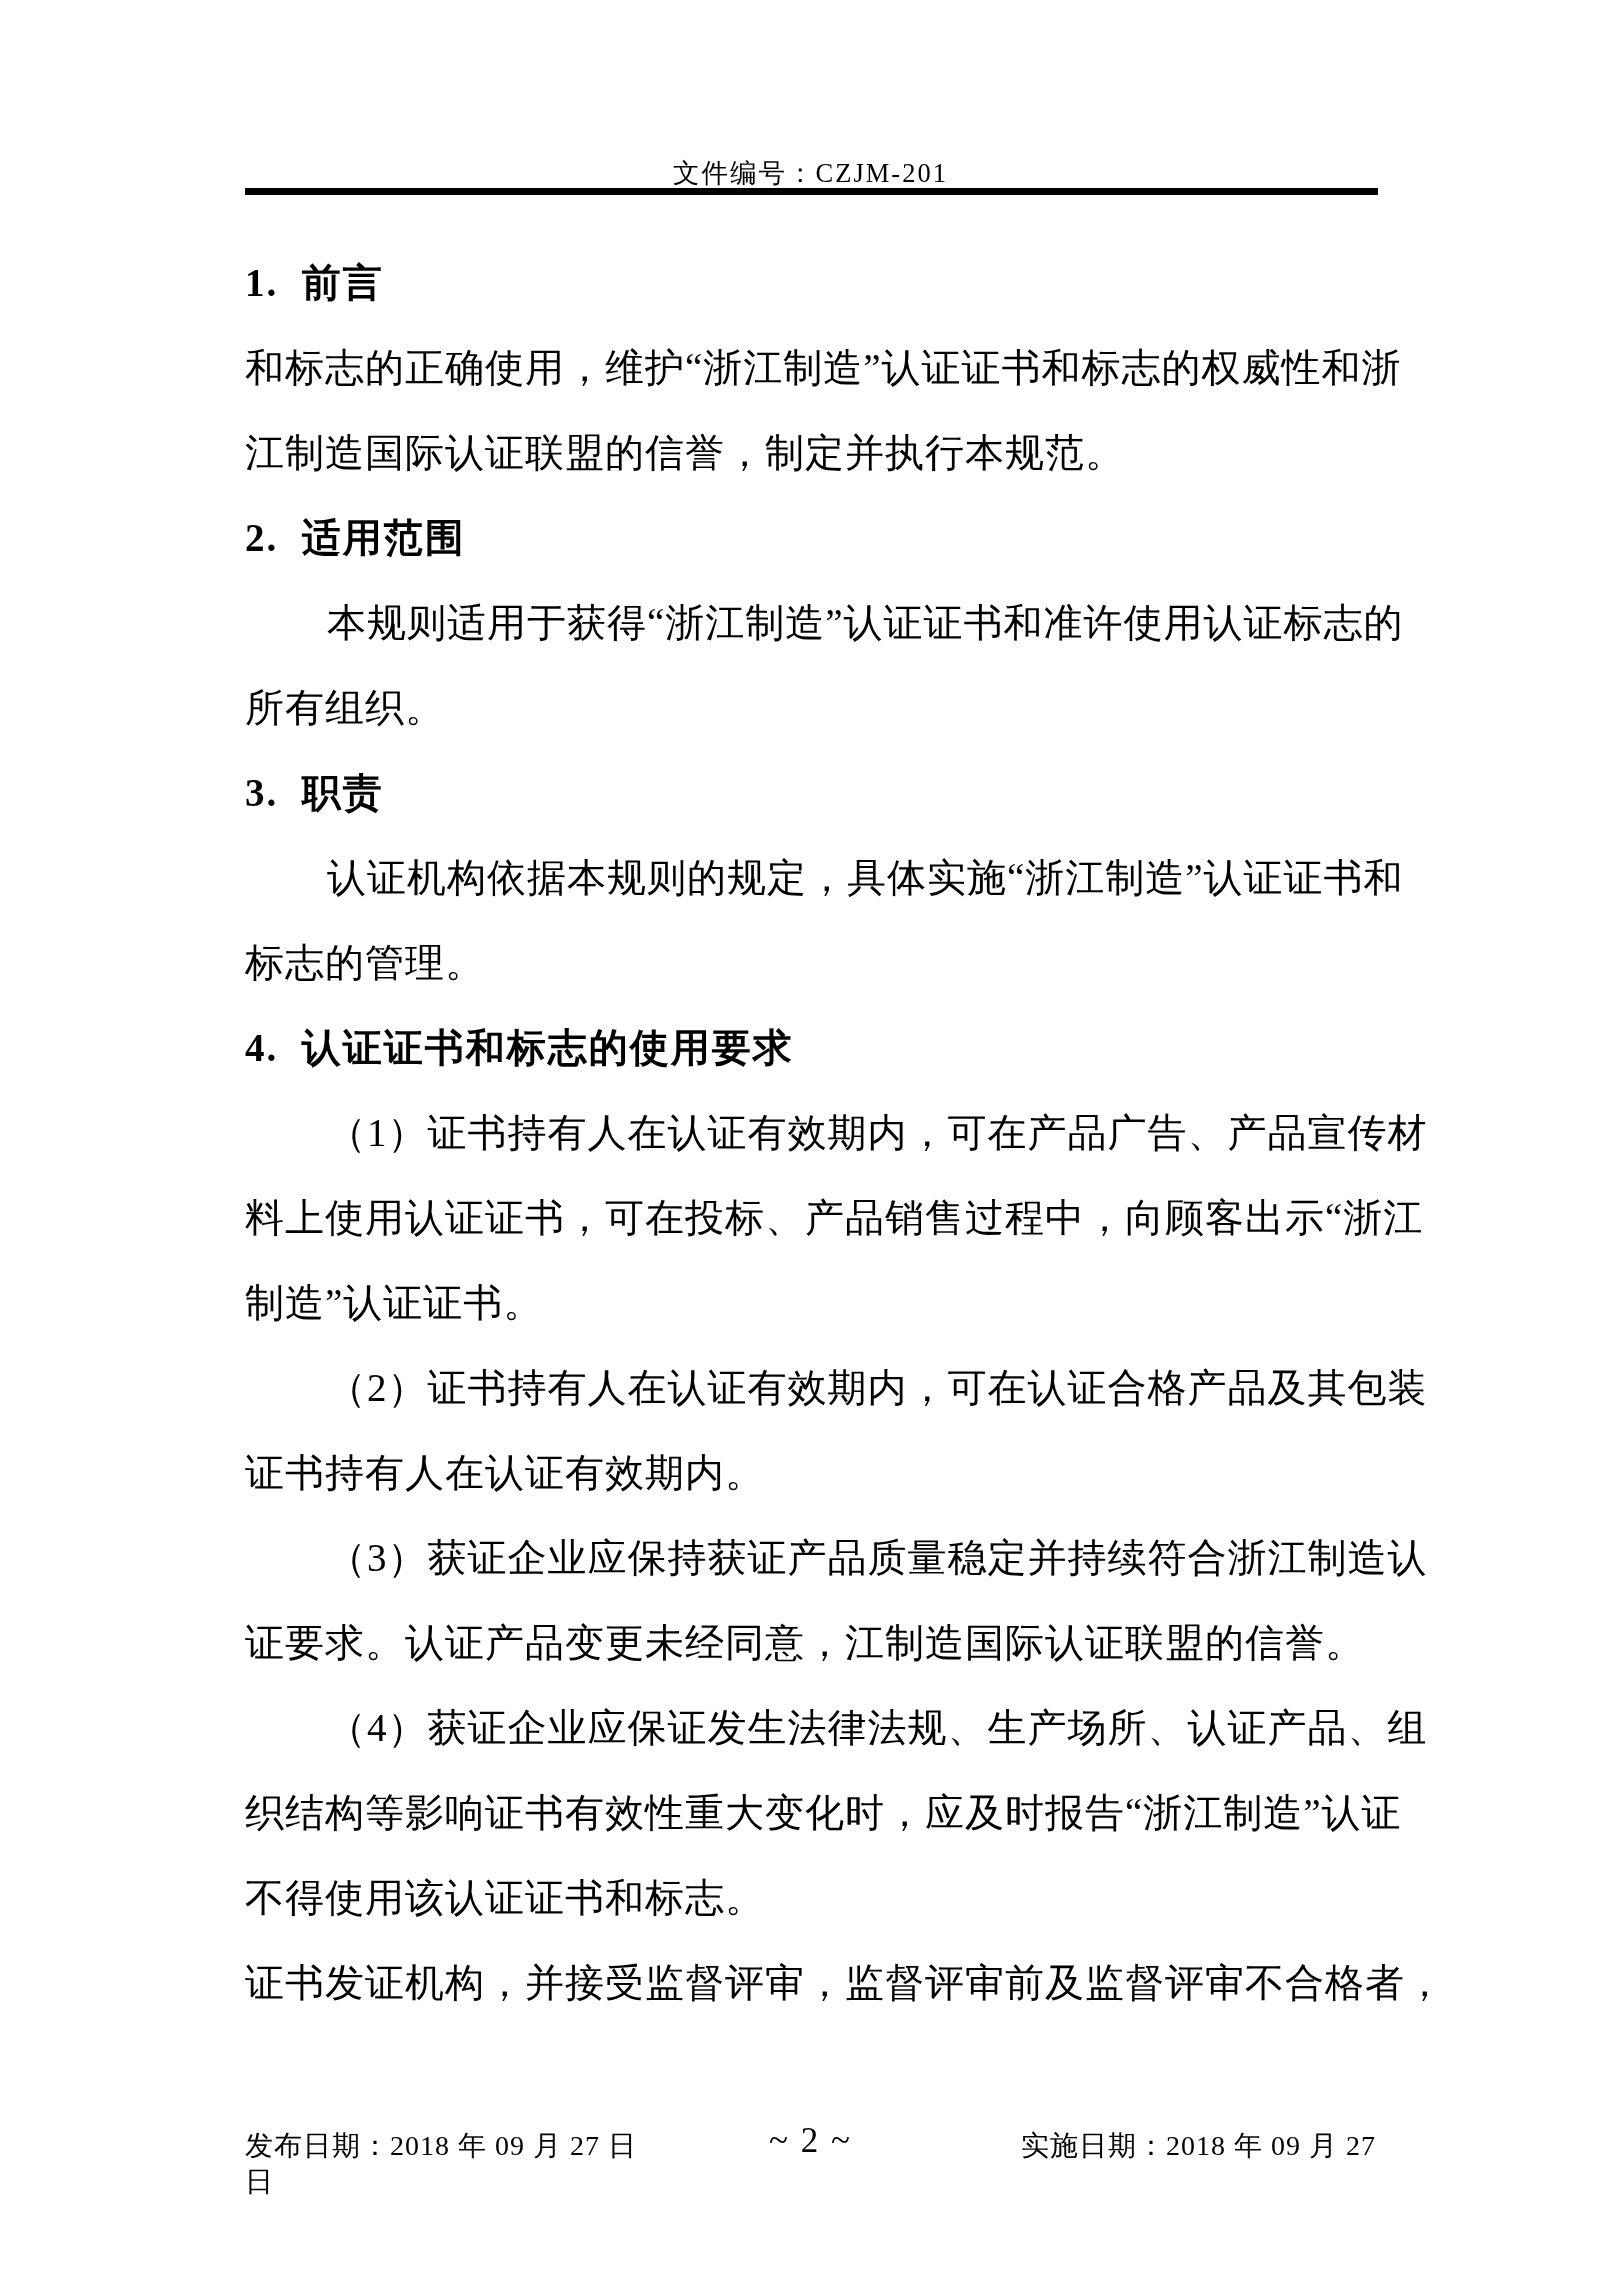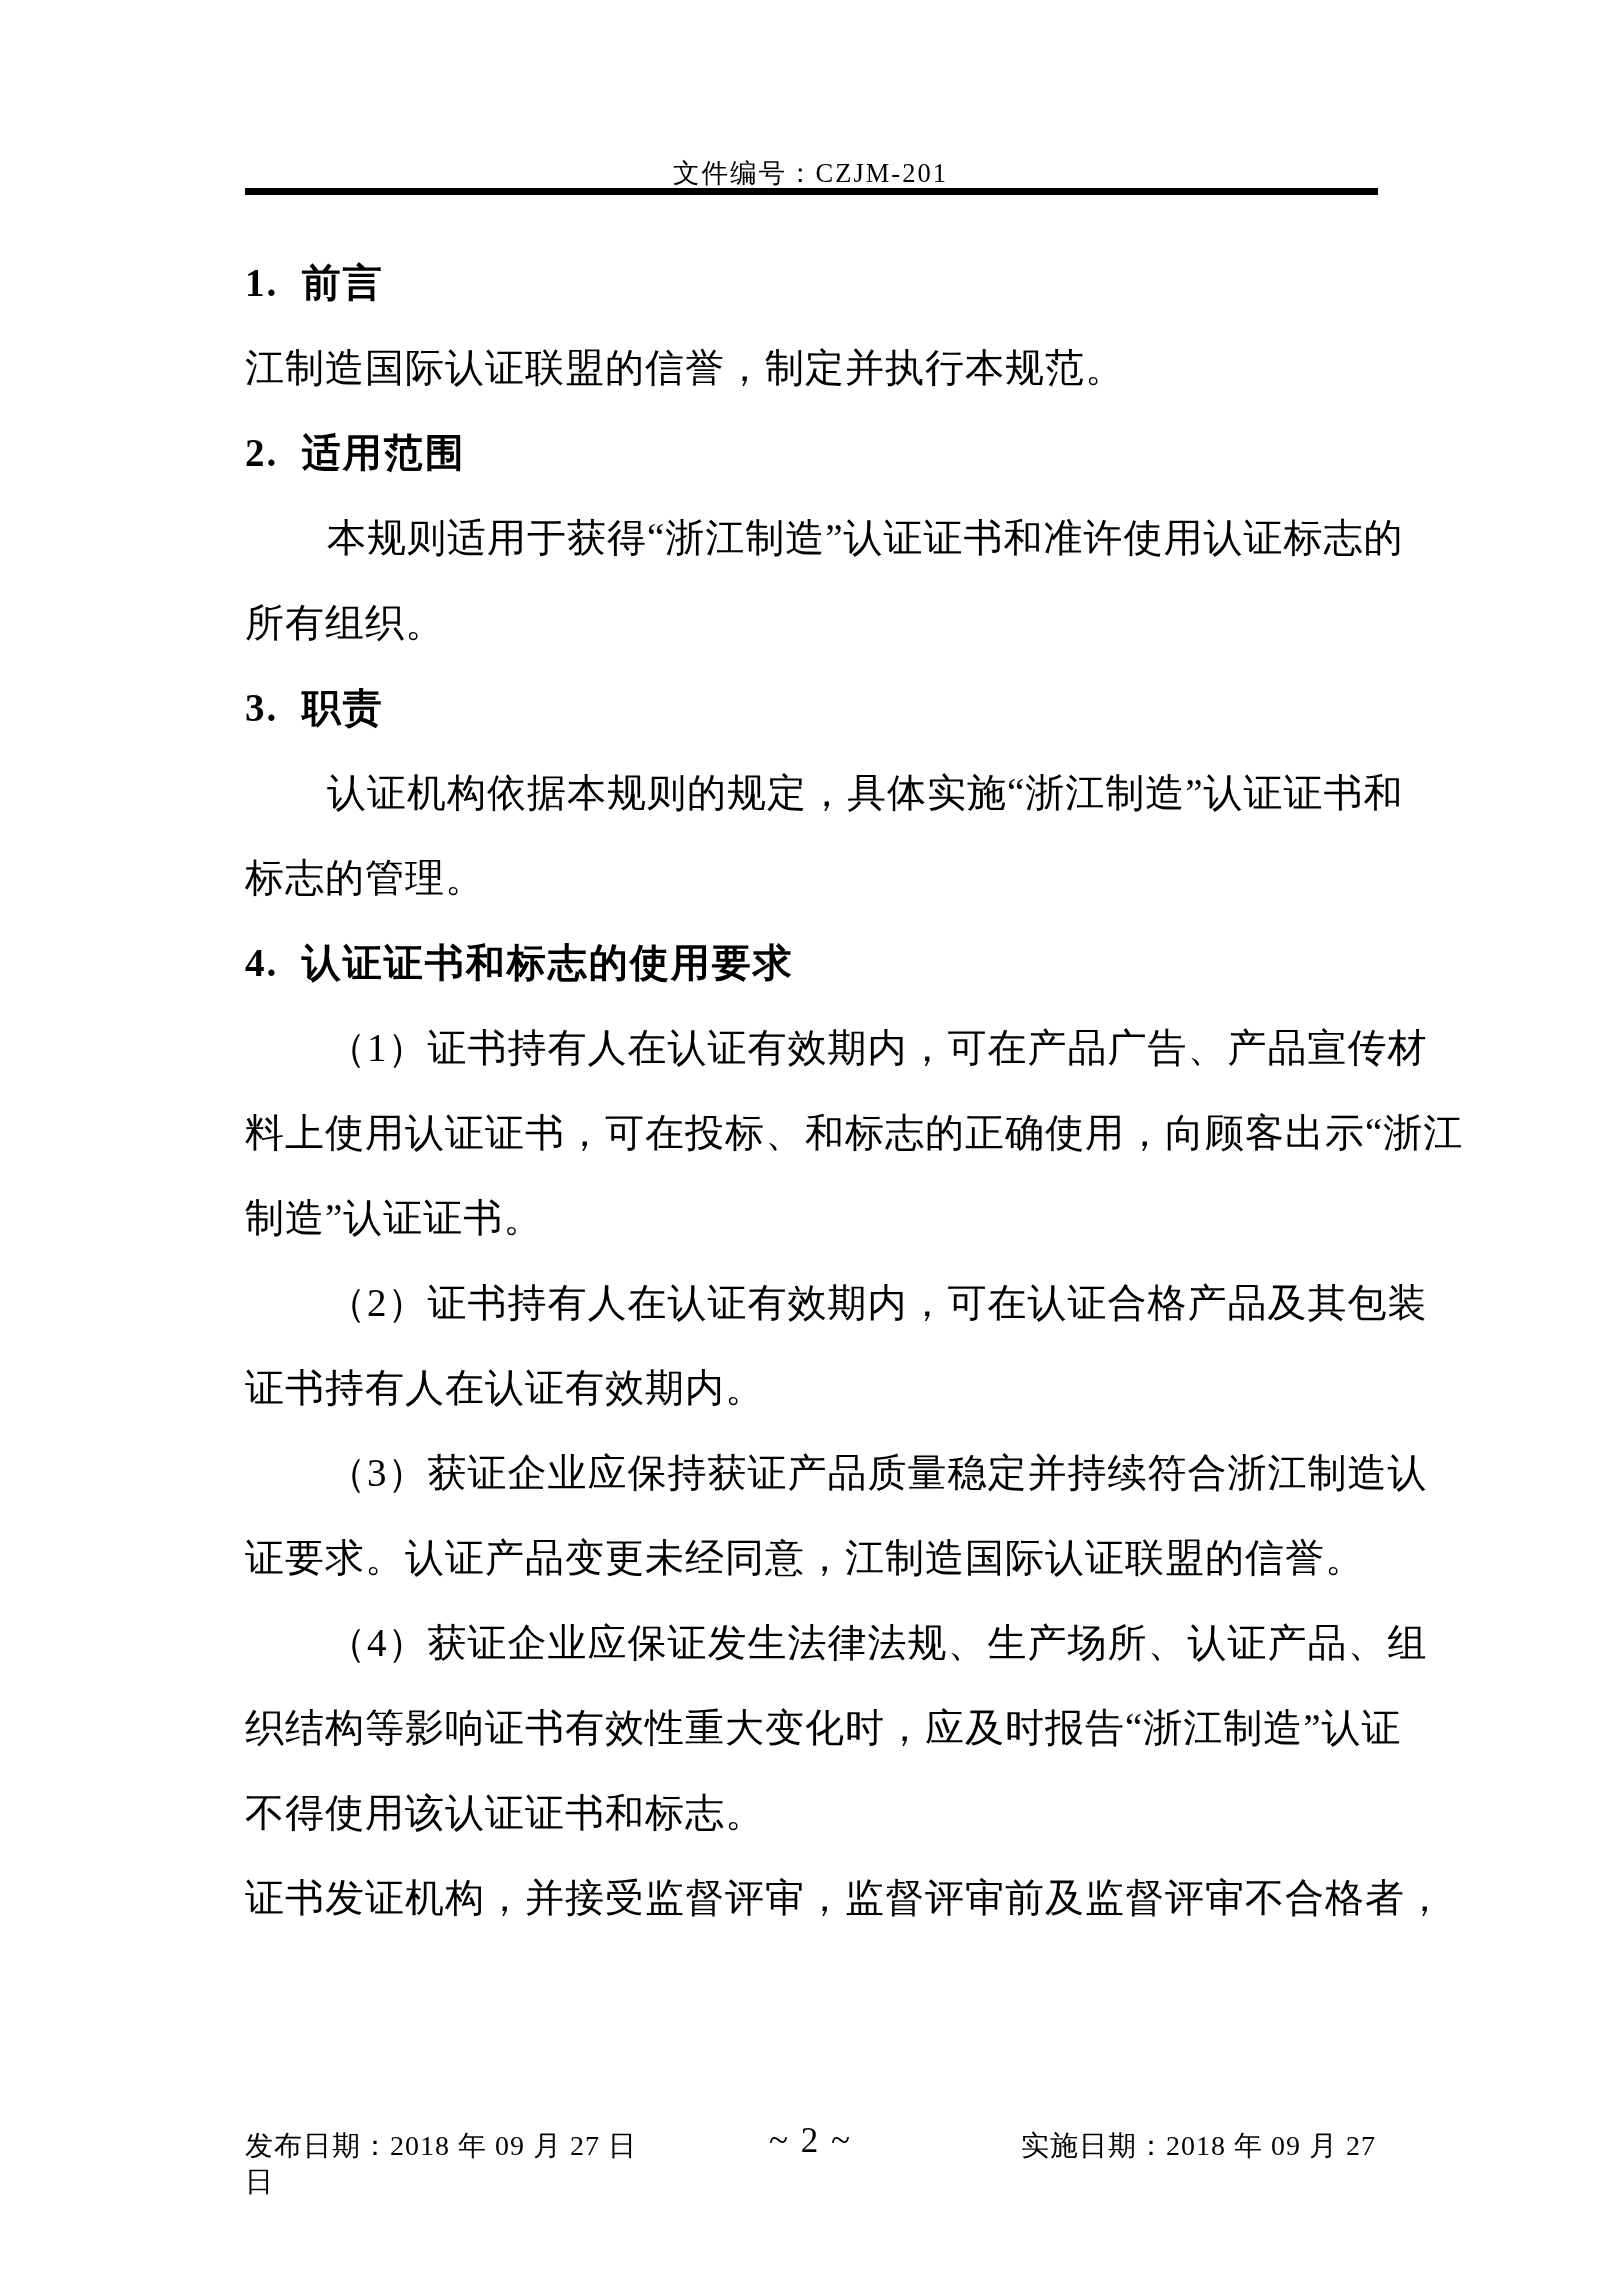--- a/index.html
+++ b/index.html
@@ -96,30 +96,31 @@
 <body>
 
 <div class="page">
 
   <div class="doc-code">文件编号：CZJM-201</div>
 
   <div class="header-rule"></div>
 
   <div class="content">
     <div class="line h">1.  前言</div>
+    <div class="line pc">和标志的正确使用，维护“浙江制造”认证证书和标志的权威性和浙</div>
     <div class="line pc">江制造国际认证联盟的信誉，制定并执行本规范。</div>
     <div class="line h">2.  适用范围</div>
     <div class="line pf">本规则适用于获得“浙江制造”认证证书和准许使用认证标志的</div>
     <div class="line pc">所有组织。</div>
     <div class="line h">3.  职责</div>
     <div class="line pf">认证机构依据本规则的规定，具体实施“浙江制造”认证证书和</div>
     <div class="line pc">标志的管理。</div>
     <div class="line h">4.  认证证书和标志的使用要求</div>
     <div class="line pf">（1）证书持有人在认证有效期内，可在产品广告、产品宣传材</div>
-    <div class="line pc">料上使用认证证书，可在投标、和标志的正确使用，向顾客出示“浙江</div>
+    <div class="line pc">料上使用认证证书，可在投标、产品销售过程中，向顾客出示“浙江</div>
     <div class="line pc">制造”认证证书。</div>
     <div class="line pf">（2）证书持有人在认证有效期内，可在认证合格产品及其包装</div>
     <div class="line pc">证书持有人在认证有效期内。</div>
     <div class="line pf">（3）获证企业应保持获证产品质量稳定并持续符合浙江制造认</div>
     <div class="line pc">证要求。认证产品变更未经同意，江制造国际认证联盟的信誉。</div>
     <div class="line pf">（4）获证企业应保证发生法律法规、生产场所、认证产品、组</div>
     <div class="line pc">织结构等影响证书有效性重大变化时，应及时报告“浙江制造”认证</div>
     <div class="line pc">不得使用该认证证书和标志。</div>
     <div class="line pc">证书发证机构，并接受监督评审，监督评审前及监督评审不合格者，</div>
   </div>

